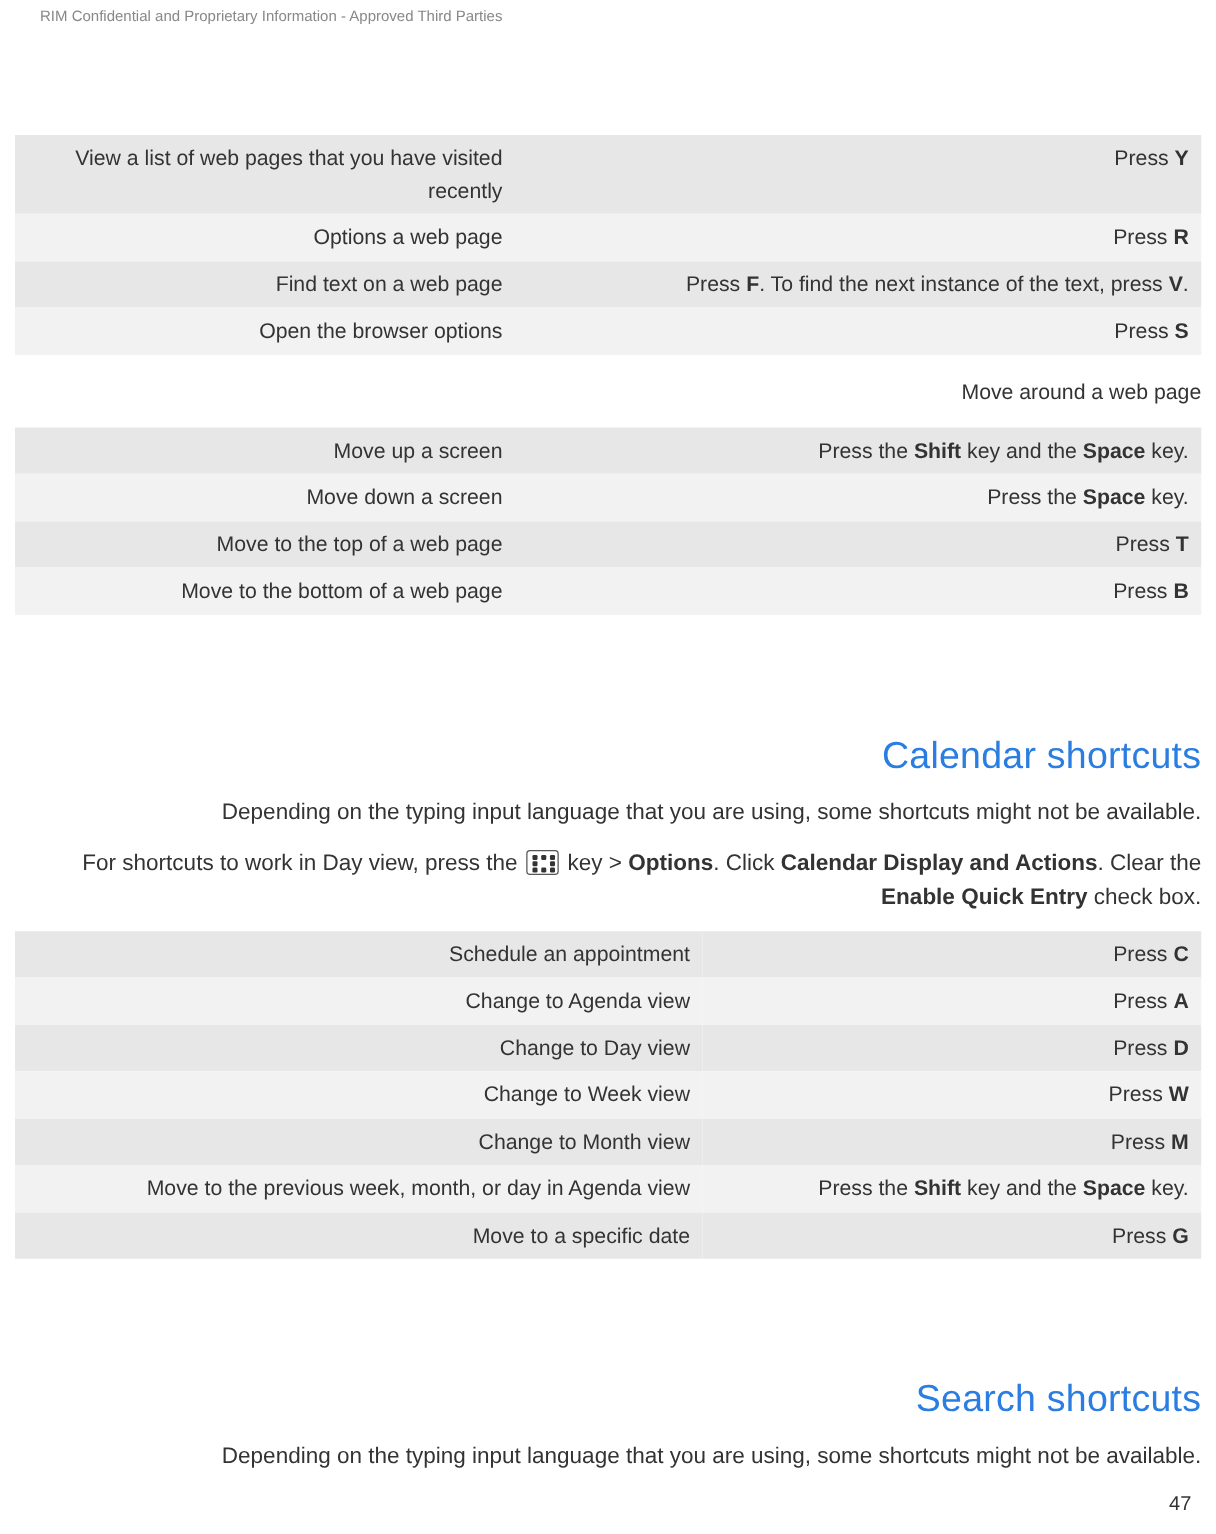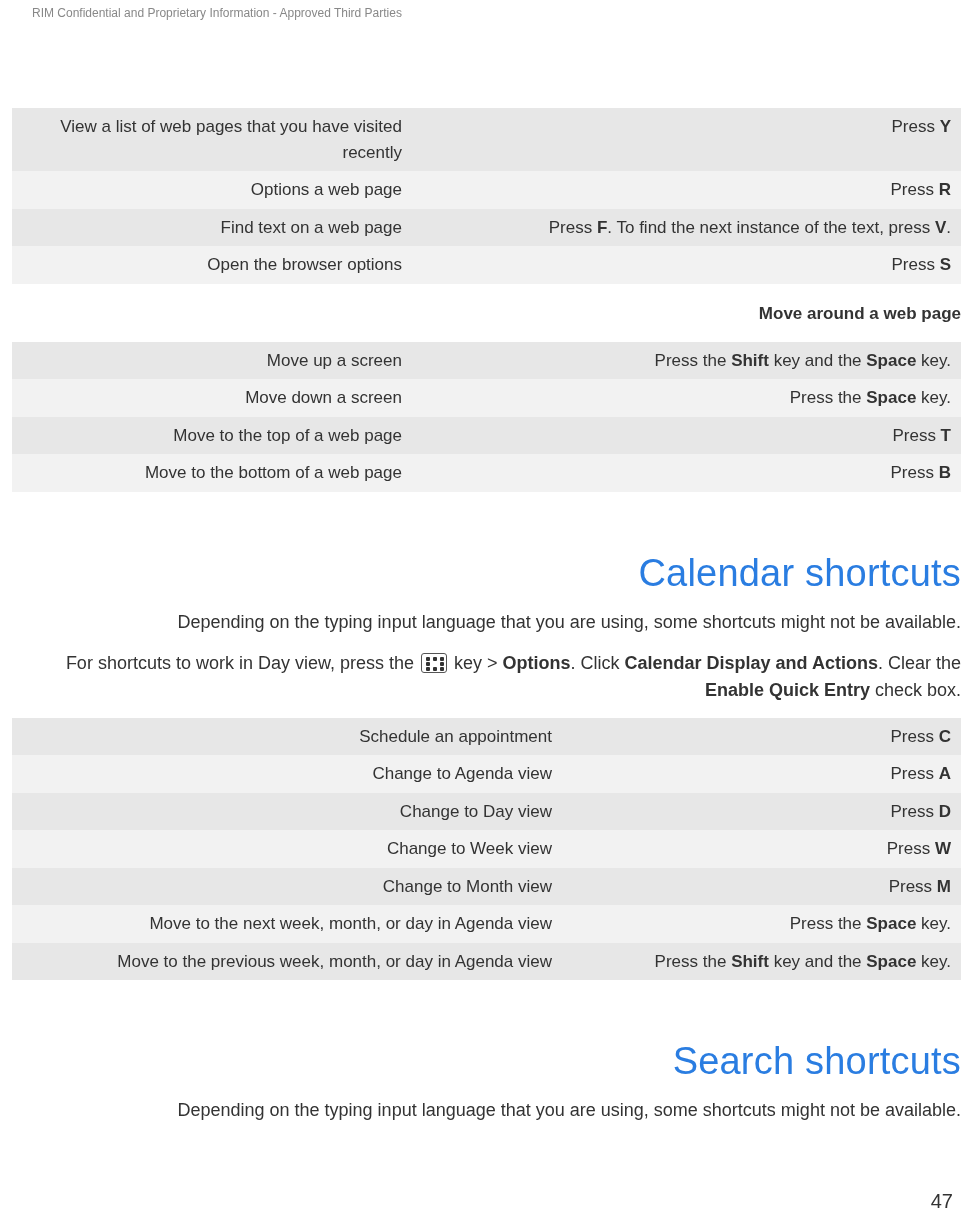--- a/index.html
+++ b/index.html
@@ -33,29 +33,29 @@
     table.shortcuts tr:nth-child(even) { background: #f2f2f2; }
     table.shortcuts td {
       padding: 6px 10px 6px 10px;
       vertical-align: top;
       line-height: 1.5;
     }
     table.shortcuts.t1 td:first-child { width: 400px; }
     table.shortcuts.t2 td:first-child { width: 400px; margin-top: 22px; }
     table.shortcuts.t3 td:first-child { width: 550px; }
     .subheading {
-      font-weight: bold;
+      font-weight: normal;
       font-size: 17px;
       margin: 20px 0 18px 0;
     }
     h2.section-heading {
       color: #2a7de1;
       font-weight: 400;
-      font-size: 38px;
-      margin-top: 60px;
+      font-size: 30px;
+      margin-top: 96px;
       margin-bottom: 14px;
       letter-spacing: 0.2px;
     }
     p.para {
       font-size: 18px;
       line-height: 1.5;
       margin: 10px 0 14px 0;
     }
     .menu-key-icon {
       display: inline-block;
@@ -76,21 +76,21 @@
       background: #333;
       box-shadow: 7px 0 0 #333, 14px 0 0 #333,
                   0 5px 0 #333, 14px 5px 0 #333,
                   0 10px 0 #333, 7px 10px 0 #333, 14px 10px 0 #333;
       border-radius: 1px;
     }
     .page-number {
       position: absolute;
       bottom: 14px;
       right: 20px;
-      font-size: 20px;
+      font-size: 16px;
       color: #333;
     }
     b { font-weight: bold; }
   </style>
 </head>
 <body>
 
 <div class="header-text">RIM Confidential and Proprietary Information - Approved Third Parties</div>
 
 <div class="content">
@@ -163,26 +163,26 @@
         </tr>
         <tr>
           <td>Change to Week view</td>
           <td><span>Press </span><b>W</b></td>
         </tr>
         <tr>
           <td>Change to Month view</td>
           <td><span>Press </span><b>M</b></td>
         </tr>
         <tr>
-          <td>Move to the next week, month, or day in Agenda view</td>
-          <td><span>Press the </span><b>Space</b><span> key.</span></td>
+          <td>Move to the previous week, month, or day in Agenda view</td>
+          <td><span>Press the </span><b>Shift</b><span> key and the </span><b>Space</b><span> key.</span></td>
         </tr>
         <tr>
-          <td>Move to the previous week, month, or day in Agenda view</td>
-          <td><span>Press the </span><b>Shift</b><span> key and the </span><b>Space</b><span> key.</span></td>
+          <td>Move to a specific date</td>
+          <td><span>Press </span><b>G</b></td>
         </tr>
       </tbody>
   </table>
 
   <h2 class="section-heading">Search shortcuts</h2>
 
   <p class="para">Depending on the typing input language that you are using, some shortcuts might not be available.</p>
 
 </div>
 

